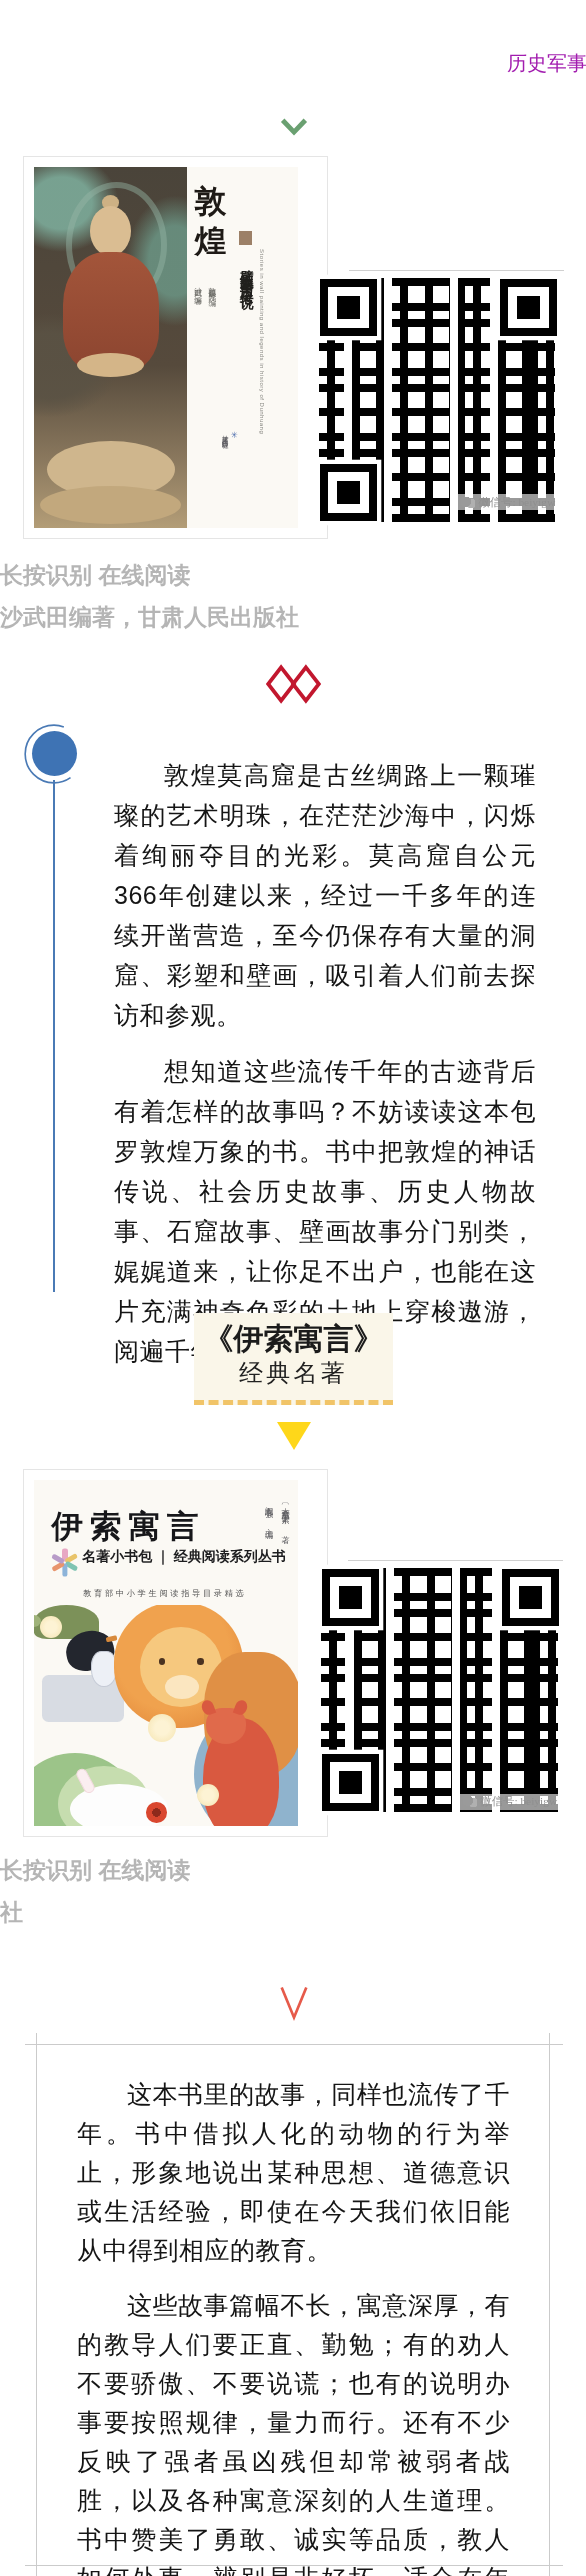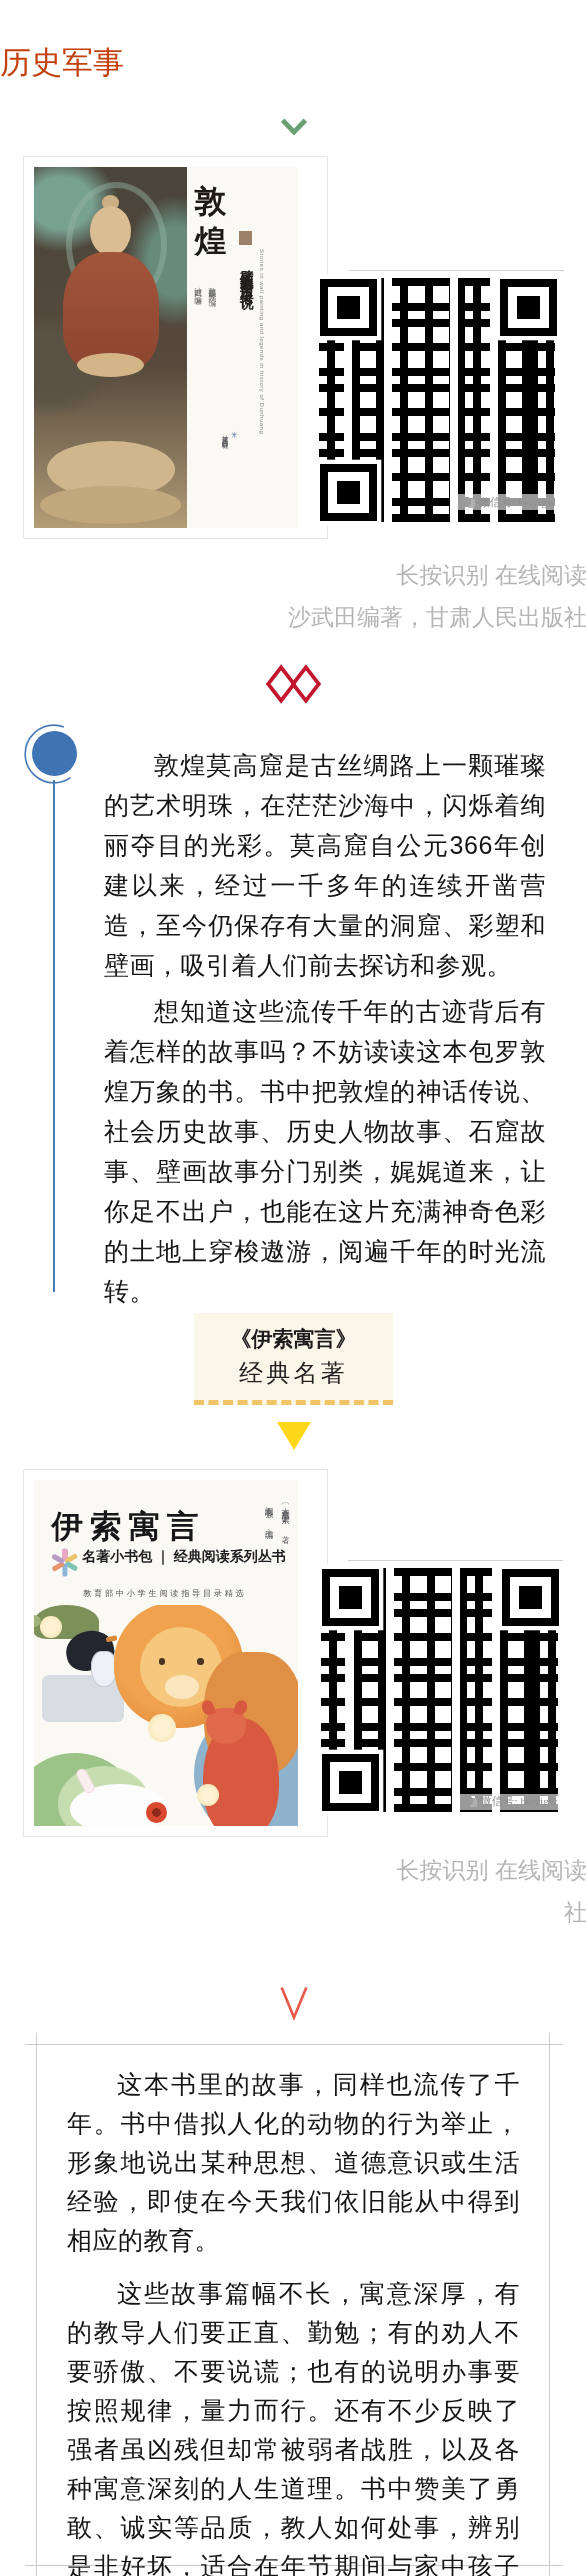--- a/index.html
+++ b/index.html
@@ -2,22 +2,22 @@
 <html style="font-size:8.7px"><head>
 <meta charset="utf-8">
 <style>
   html,body{margin:0;padding:0;background:#ffffff;}
   body{font-family:"Liberation Sans","DejaVu Sans",sans-serif;}
   #page{position:relative;width:587px;height:2576px;background:#fff;overflow:hidden;margin:0 auto;}
 
   
   .main-title{position:absolute;top:5.4px;left:0;width:100%;text-align:center;
     font-size:25px;line-height:36px;font-weight:600;color:#1c1c1c;letter-spacing:0.5px;}
-  .sub-title{position:absolute;top:48px;left:0;width:100%;text-align:left;
-    font-size:31px;line-height:30px;font-weight:500;color:#c2410c;}
+  .sub-title{position:absolute;top:48px;left:0;width:100%;text-align:right;
+    font-size:20px;line-height:30px;font-weight:500;color:#a21caf;}
 
   
   .chev{position:absolute;left:50%;}
   .chev-green{top:118px;margin-left:-14px;}
   .chev-red{top:1985px;margin-left:-15px;}
   .diamond{position:absolute;left:266px;top:664px;width:55px;height:40px;}
   .tri-yellow{position:absolute;left:50%;margin-left:-17px;top:1422px;width:0;height:0;
     border-left:17px solid transparent;border-right:17px solid transparent;border-top:28px solid #fed71a;}
 
   
@@ -120,39 +120,39 @@
   .f-tr{right:3.3px;top:3.3px;}
   .f-bl{left:3.3px;bottom:3.3px;}
   .wm{position:absolute;right:2.2px;bottom:14px;display:flex;align-items:center;gap:3.3px;
     font-size:11.4px;color:#8f8f8f;background:rgba(255,255,255,.6);padding:0.5px 2.7px;}
   .qr2 .wm{bottom:4.3px;}
   .wm-icon{display:inline-block;width:14px;height:11px;
     background:radial-gradient(circle at 34% 42%,#9a9a9a 0 46%,transparent 50%),
                radial-gradient(circle at 74% 60%,#b0b0b0 0 38%,transparent 42%);}
 
   
-  .caption{position:absolute;left:0;width:100%;text-align:right;color:#b5b5b5;
-    font-size:23px;line-height:42px;font-weight:400;}
+  .caption{position:absolute;left:0;width:100%;text-align:left;color:#b5b5b5;
+    font-size:23px;line-height:42px;font-weight:700;}
   .cap1{top:554px;}
   .cap2{top:1849px;}
 
   
   .tb{color:#151515;}
-  .tb p{margin:6px;font-size:25px;line-height:40px;text-align:justify;text-indent:2em;
+  .tb p{margin:16px;font-size:25px;line-height:40px;text-align:justify;text-indent:2em;
     font-weight:500;letter-spacing:0.5px;}
   .tb1{position:absolute;left:98px;top:739px;width:454px;}
   .tb1 p + p{margin-top:4.3px;}
   .bullet-circle{position:absolute;left:-66px;top:-7.6px;width:45px;height:45px;border-radius:50%;background:#3e73b4;}
   .bullet-arc{position:absolute;left:-75px;top:-16.3px;}
   .tb-vline{position:absolute;left:-45px;top:41px;width:1.6px;height:512px;background:#4a7ab5;}
 
   
   .titlebox2{position:absolute;left:194px;top:1313px;width:199px;height:92px;box-sizing:border-box;
     background:#faf6e9;border-bottom:5.4px dashed #f1c468;text-align:center;}
-  .t2a{margin-top:8.7px;font-size:21px;line-height:34px;font-weight:600;color:#1b1b1b;}
+  .t2a{margin-top:8.7px;font-size:30px;line-height:34px;font-weight:600;color:#1b1b1b;}
   .t2b{font-size:24px;line-height:34px;font-weight:500;color:#222;letter-spacing:3.3px;}
 
   
   .hline{position:absolute;left:24.5px;width:538px;height:1.1px;background:#cbcbcb;}
   .ht{top:2044px;} .hb{top:2565px;}
   .vlineb{position:absolute;top:2033px;width:1.1px;height:543px;background:#cbcbcb;}
   .vl{left:36px;} .vr{left:549px;}
   .tb2{position:absolute;left:61px;top:2059px;width:465px;}
   .tb2 p{line-height:39px;}
   .tb2 p + p{margin-top:14px;}

